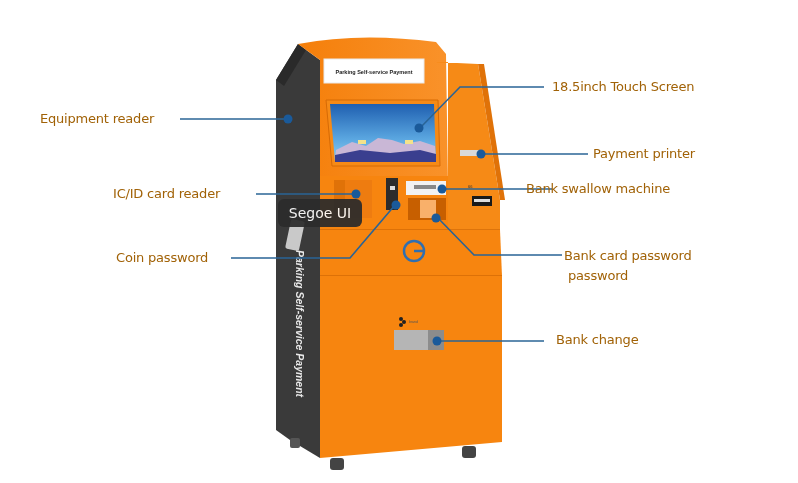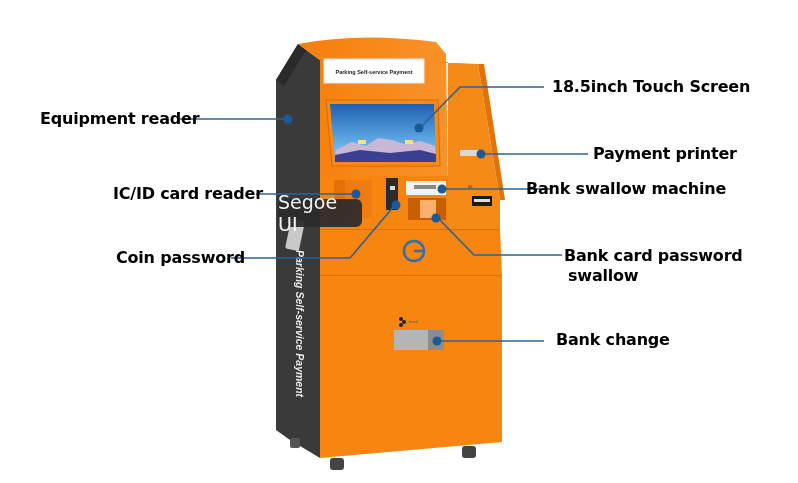--- a/index.html
+++ b/index.html
@@ -1,19 +1,19 @@
 <!DOCTYPE html>
 <html><head>
 <meta charset="utf-8">
 <style>
   html,body{margin:0;padding:0;background:#ffffff;}
   body{width:798px;height:483px;position:relative;overflow:hidden;font-family:"DejaVu Sans","Liberation Sans",sans-serif;}
-  .lbl{position:absolute;color:#000000;font-weight:bold;font-size:16px;white-space:nowrap;line-height:18px;letter-spacing:-0.2px;}
+  .lbl{position:absolute;color:#a16207;font-weight:normal;font-size:13px;white-space:nowrap;line-height:18px;letter-spacing:-0.2px;}
   svg.main{position:absolute;left:0;top:0;}
-  .tooltip{position:absolute;left:278px;top:199px;width:84px;height:28px;background:#2b2b2b;border-radius:6px;color:#fff;font-size:19px;font-family:"DejaVu Sans",sans-serif;display:flex;align-items:center;justify-content:center;opacity:0.93;}
+  .tooltip{position:absolute;left:278px;top:199px;width:84px;height:28px;background:#2b2b2b;border-radius:6px;color:#fff;font-size:14px;font-family:"DejaVu Sans",sans-serif;display:flex;align-items:center;justify-content:center;opacity:0.93;}
 </style>
 </head>
 <body>
 
 <svg class="main" width="798" height="483" viewBox="0 0 798 483">
   <defs>
     <linearGradient id="sky" x1="0" y1="0" x2="0" y2="1">
       <stop offset="0" stop-color="#1f5fb0"></stop>
       <stop offset="0.6" stop-color="#5aa6e0"></stop>
       <stop offset="1" stop-color="#8fd0f0"></stop>
@@ -112,18 +112,18 @@
   </g>
 </svg>
 
 <div class="lbl" style="left:40px;top:110px;">Equipment reader</div>
 <div class="lbl" style="left:113px;top:185px;text-align:center;">IC/ID card reader</div>
 <div class="lbl" style="left:116px;top:249px;">Coin password</div>
 <div class="lbl" style="left:552px;top:78px;">18.5inch Touch Screen</div>
 <div class="lbl" style="left:593px;top:145px;">Payment printer</div>
 <div class="lbl" style="left:526px;top:180px;text-align:center;">Bank swallow machine</div>
 <div class="lbl" style="left:564px;top:247px;">Bank card password</div>
-<div class="lbl" style="left:568px;top:267px;">swallow</div>
+<div class="lbl" style="left:568px;top:267px;">password</div>
 <div class="lbl" style="left:556px;top:331px;">Bank change</div>
 
 <div class="tooltip">
     <span>Segoe UI</span>
   </div>
 
 </body></html>

